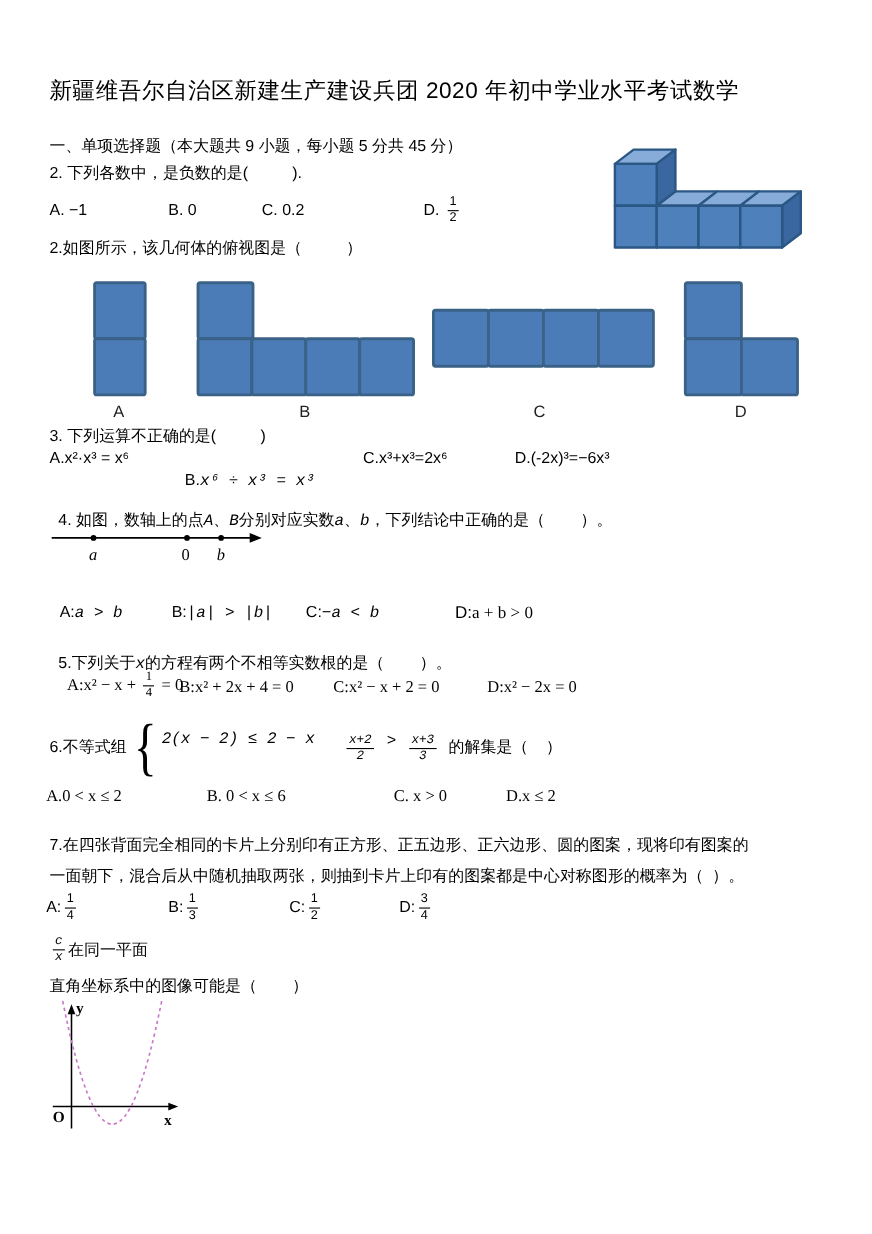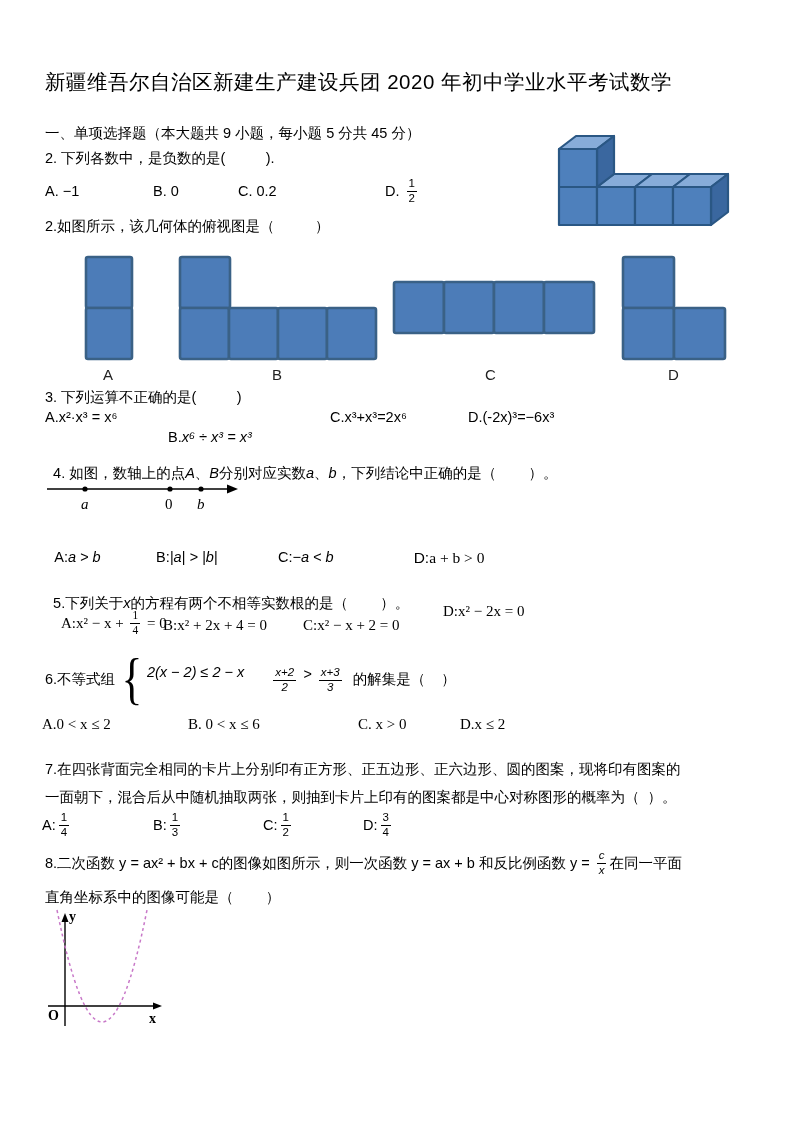--- a/index.html
+++ b/index.html
@@ -7,21 +7,21 @@
     width:793px;height:1122px;position:relative;background:#ffffff;color:#000;
     font-family:"Liberation Sans",sans-serif;overflow:hidden;
   }
   .abs{position:absolute}
   .line{position:absolute;white-space:pre;font-size:14.5px;line-height:1.35}
   .title{
     position:absolute;left:45px;top:68px;font-size:20.5px;font-weight:normal;
     white-space:pre;letter-spacing:.5px;
   }
   .serif{font-family:"Liberation Serif",serif}
-  .mathit{font-family:Liberation Sans, sans-serif;font-style:italic}
+  .mathit{font-family:Liberation Mono, monospace;font-style:italic}
   .frac{
     display:inline-flex;flex-direction:column;align-items:center;
     font-size:11.5px;line-height:1.2;vertical-align:middle;margin:0 3px;
   }
   .frac .num{border-bottom:1px solid #000;padding:0 2px}
   .frac .den{padding:0 2px}
   .opt-flex{position:absolute;display:flex;align-items:center;white-space:pre;font-size:14.5px}
   .q6-block{position:absolute;display:flex;align-items:center;white-space:pre;font-size:14.5px}
   .brace{
     font-family:"Liberation Serif",serif;font-size:58px;font-weight:300;
@@ -152,21 +152,21 @@
 <div class="opt-flex serif" style="left:61px;top:606px;height:34px;font-size:15px">
   <span>A:x² − x + </span>
   <span class="frac">
     <span class="num">1</span>
     <span class="den">4</span>
   </span>
   <span> = 0</span>
 </div>
 <div class="line serif" style="left:163px;top:615px;font-size:15px">B:x² + 2x + 4 = 0</div>
 <div class="line serif" style="left:303px;top:615px;font-size:15px">C:x² − x + 2 = 0</div>
-<div class="line serif" style="left:443px;top:601px;font-size:15px">D:x² − 2x = 0</div>
+<div class="line serif" style="left:443px;top:615px;font-size:15px">D:x² − 2x = 0</div>
 
 <div class="q6-block" style="left:45px;top:651px">
   <span>6.不等式组</span>
   <span class="brace">{</span>
   <div class="q6-sys">
     <div class="q6-row1 mathit">2(x − 2) ≤ 2 − x</div>
     <div class="q6-row2">
       <span class="frac mathit">
         <span class="num">x+2</span>
         <span class="den">2</span>
@@ -211,21 +211,20 @@
 </div>
 <div class="opt-flex" style="left:363px;top:808px;height:34px">
   <span>D:</span>
   <span class="frac">
     <span class="num">3</span>
     <span class="den">4</span>
   </span>
 </div>
 
 <div class="opt-flex" style="left:45px;top:848px;height:30px">
-  <span>8.二次函数 y = ax² + bx + c的图像如图所示，则一次函数 y = ax + b 和反比例函数 y = </span>
   <span class="frac mathit">
     <span class="num">c</span>
     <span class="den">x</span>
   </span>
   <span>在同一平面</span>
 </div>
 <div class="line" style="left:45px;top:888px">直角坐标系中的图像可能是（        ）</div>
 
 <svg class="abs" style="left:40px;top:908px" width="152" height="134" viewBox="0 0 152 134">
 

